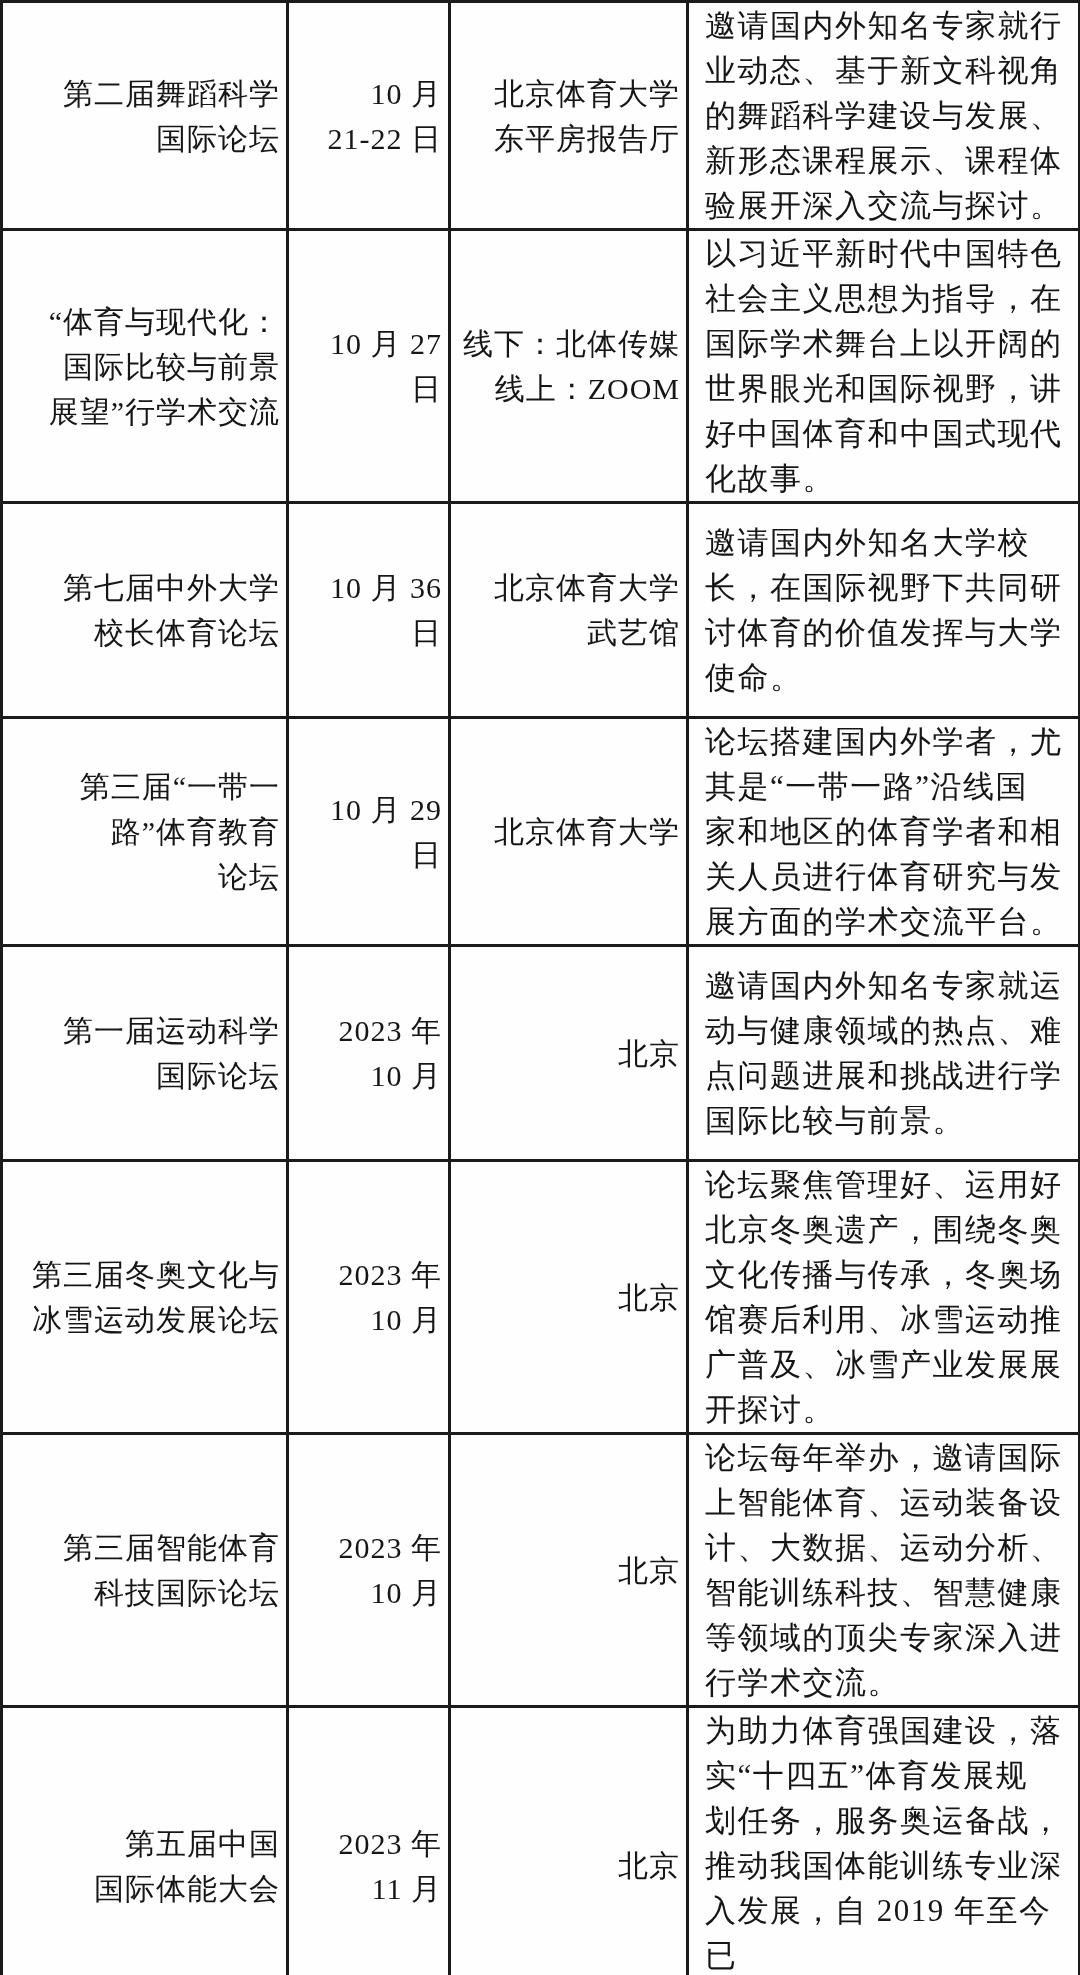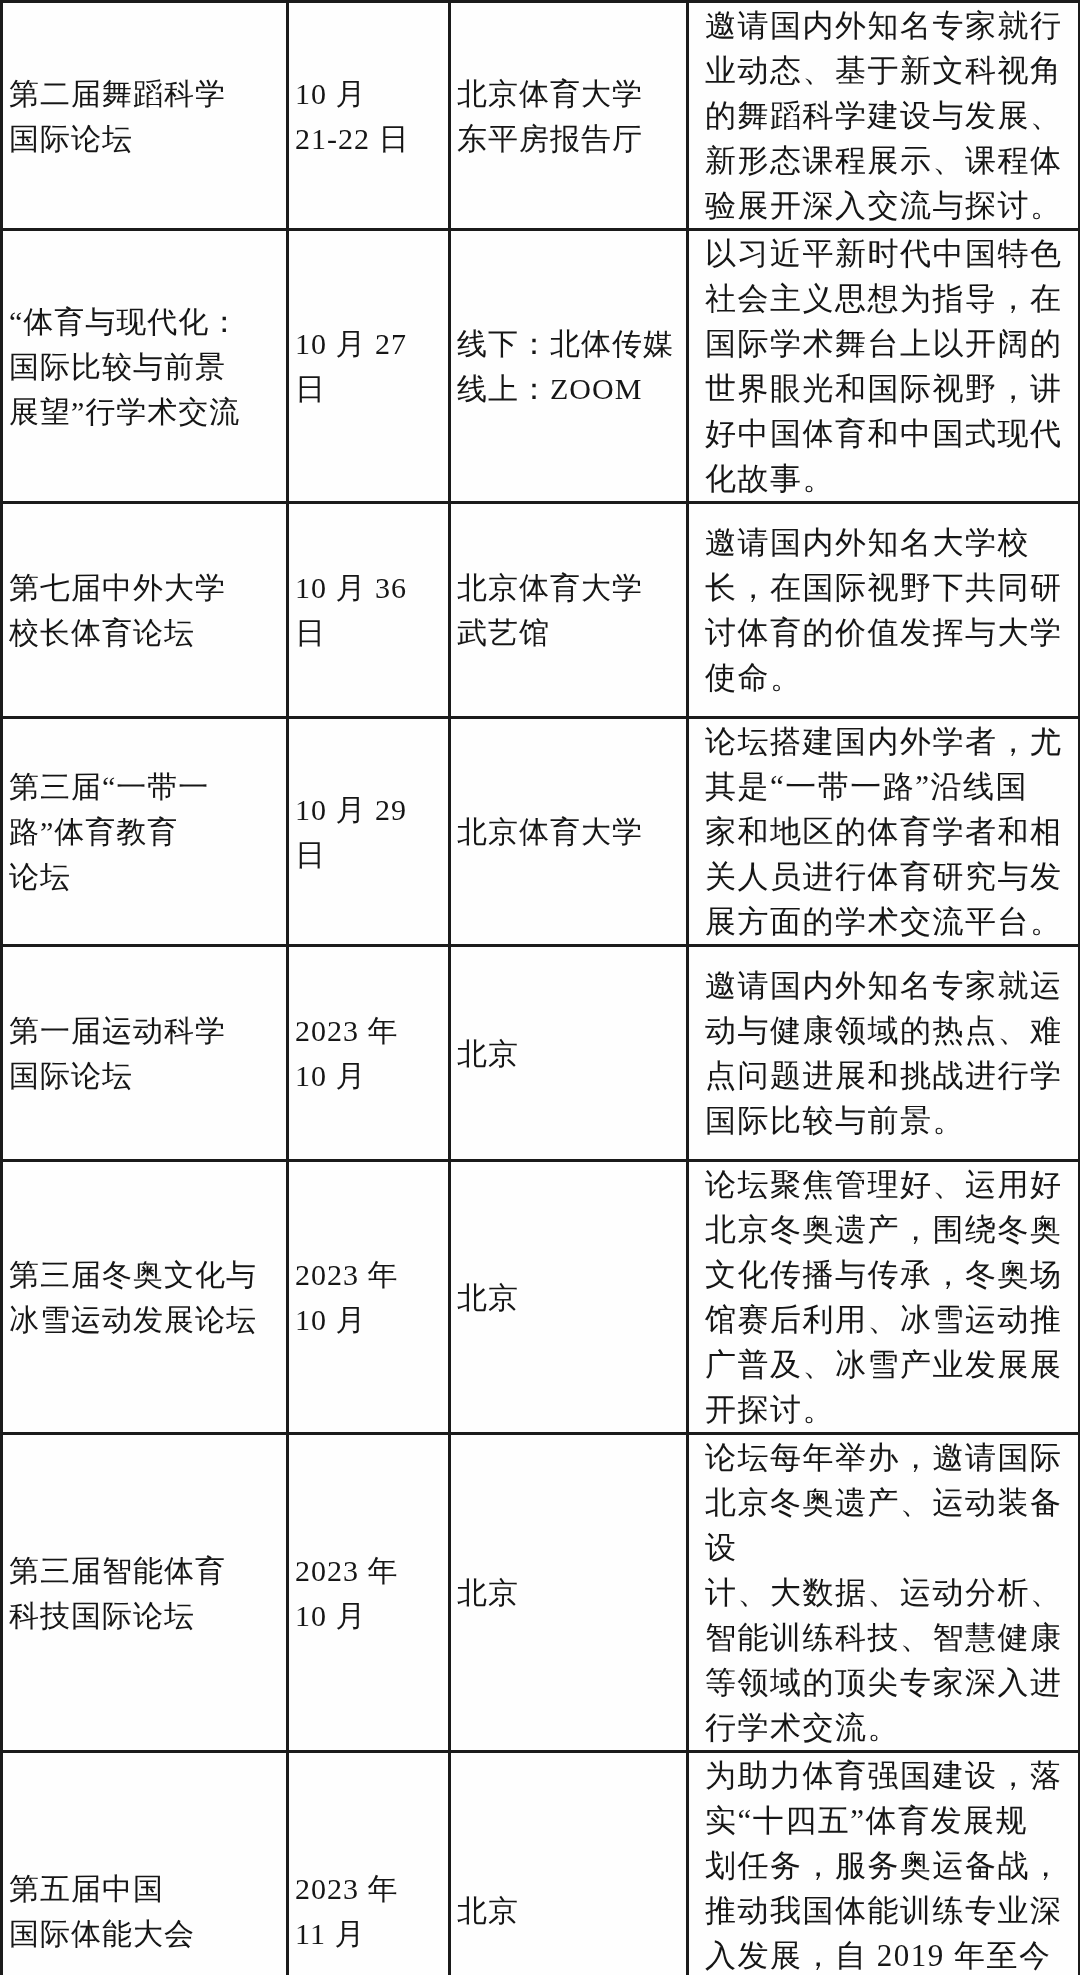--- a/index.html
+++ b/index.html
@@ -21,21 +21,21 @@
     border:3px solid #1b1b1b;
     vertical-align:middle;
     white-space:pre-line;
     overflow:hidden;
   }
   col.c1{width:286px;}
   col.c2{width:162px;}
   col.c3{width:238px;}
   col.c4{width:392px;}
   td.c-name,td.c-date,td.c-loc{
-    text-align:left;
+    text-align:right;
     font-size:30px;
     line-height:45px;
     letter-spacing:1px;
     padding:0 6px;
   }
   td.c-desc{
     text-align:left;
     font-size:31px;
     line-height:45px;
     letter-spacing:1.5px;
@@ -139,21 +139,21 @@
 广普及、冰雪产业发展展
 开探讨。</td>
         </tr>
         <tr class="r7">
           <td class="c-name">第三届智能体育
 科技国际论坛</td>
           <td class="c-date">2023 年
 10 月</td>
           <td class="c-loc">北京</td>
           <td class="c-desc">论坛每年举办，邀请国际
-北京冬奥遗产、运动装备设
+上智能体育、运动装备设
 计、大数据、运动分析、
 智能训练科技、智慧健康
 等领域的顶尖专家深入进
 行学术交流。</td>
         </tr>
         <tr class="r8">
           <td class="c-name">第五届中国
 国际体能大会</td>
           <td class="c-date">2023 年
 11 月</td>

